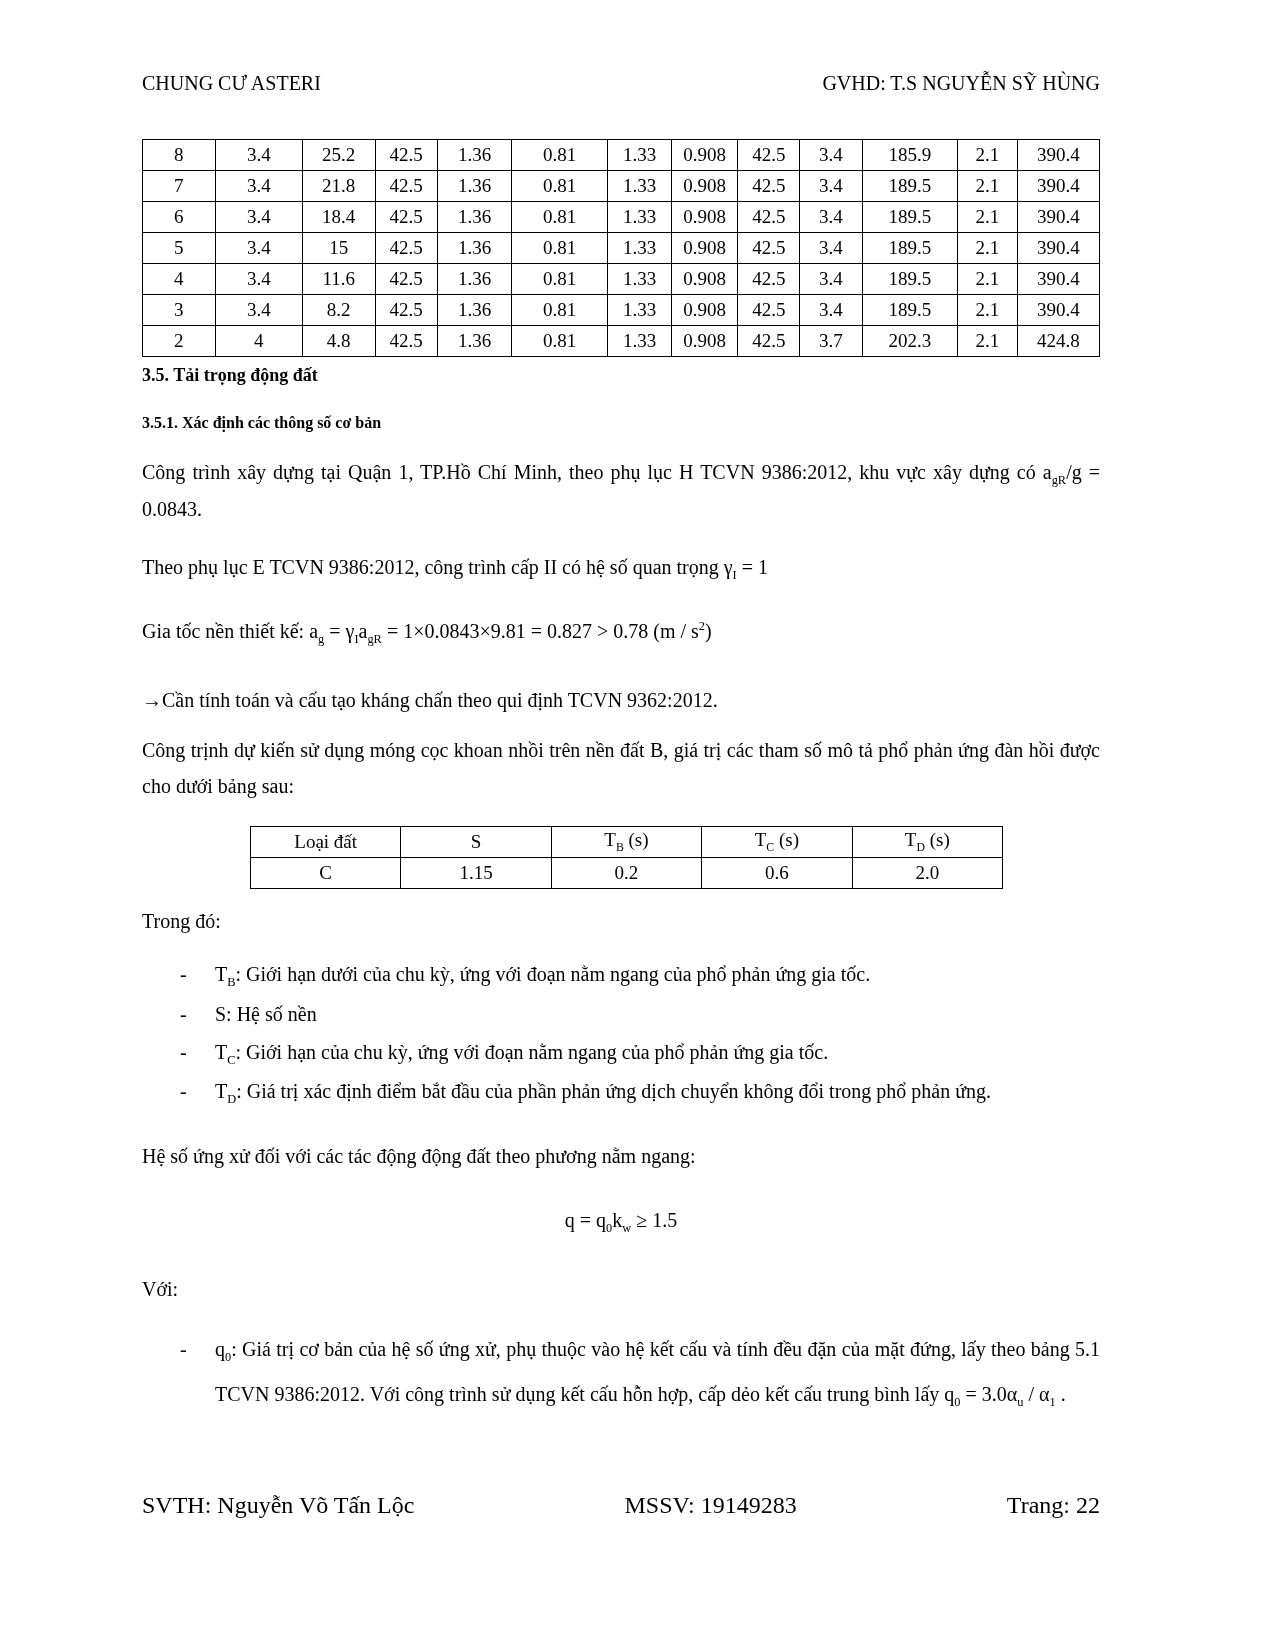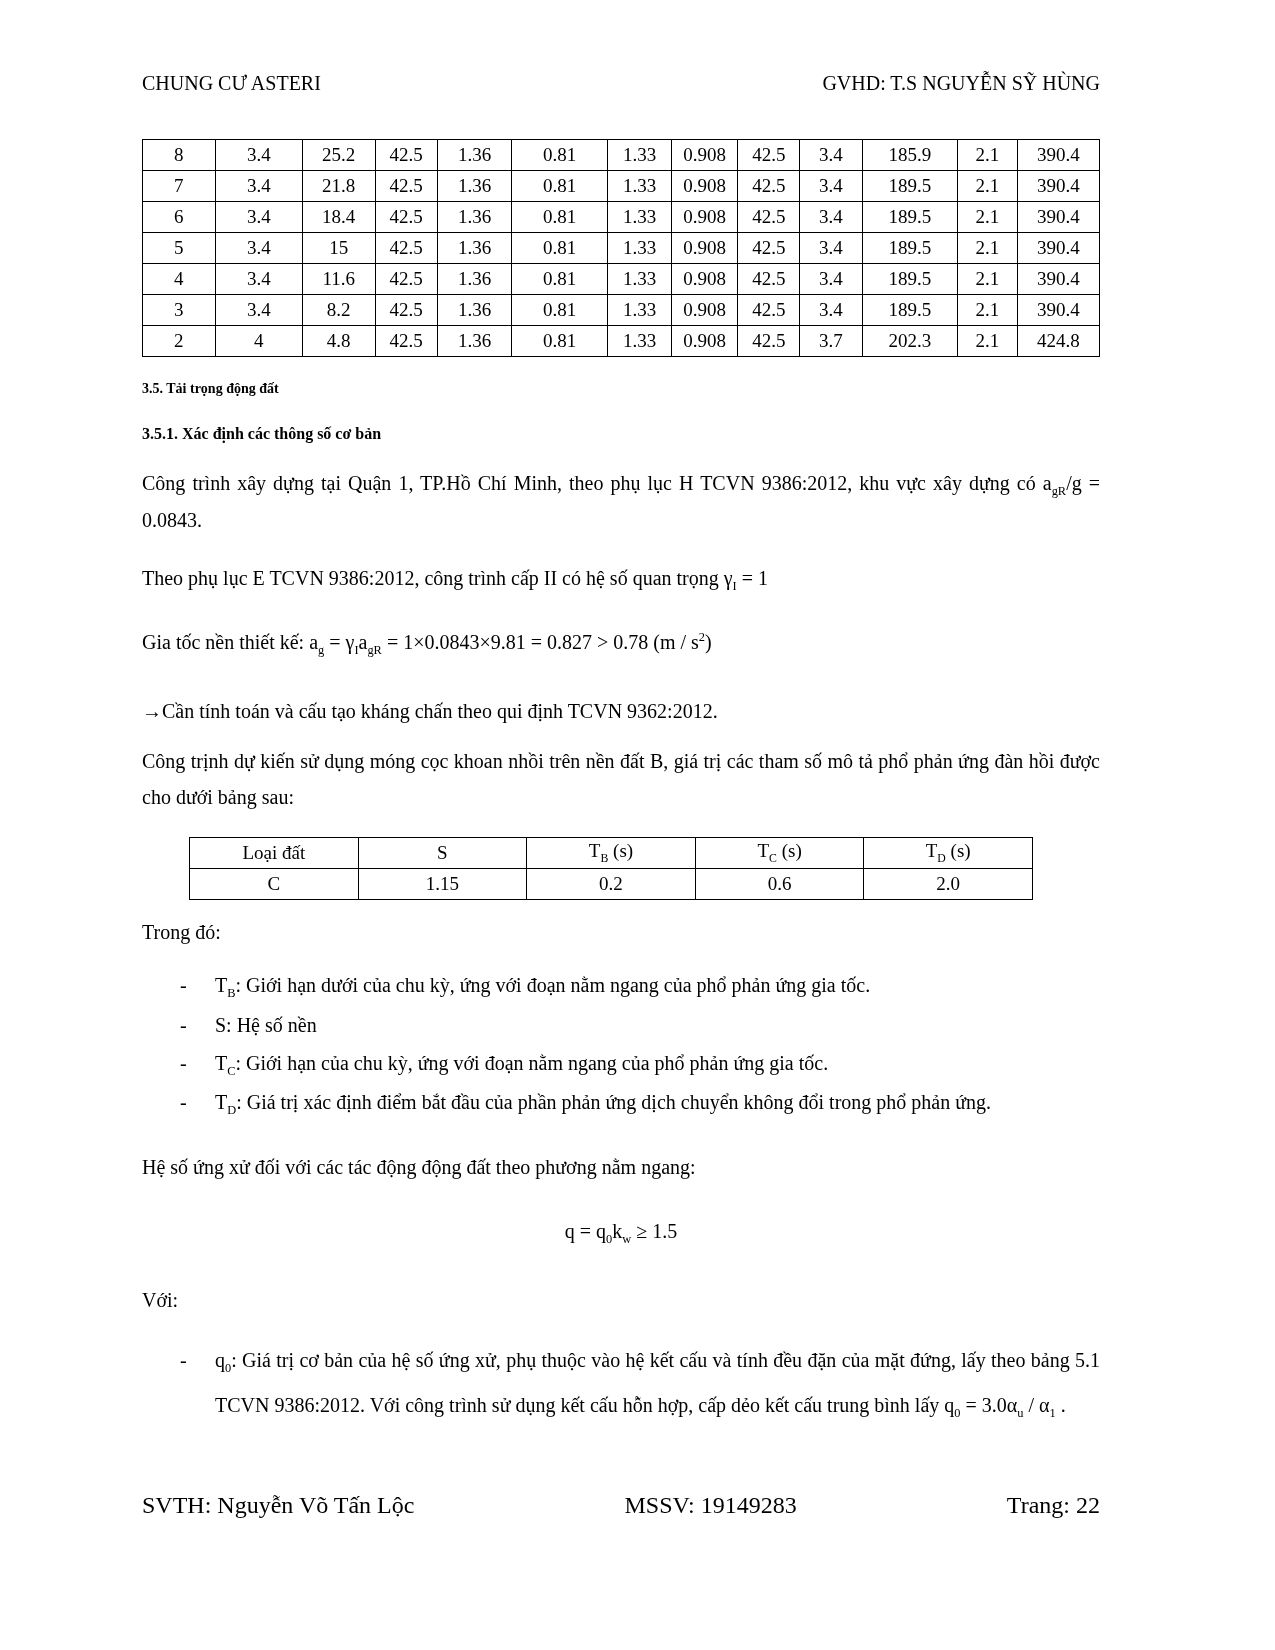--- a/index.html
+++ b/index.html
@@ -32,25 +32,25 @@
     border: 1px solid #000;
     text-align: center;
     font-size: 19px;
     font-weight: normal;
     padding: 1px 2px;
     height: 31px;
     overflow: hidden;
     white-space: nowrap;
   }
   .soil-table {
-    width: 844px;
-    margin: 22px 0 0 47px;
+    width: 753px;
+    margin: 22px 0 0 108px;
     table-layout: fixed;
   }
-  .h-sec { margin: 24px 0 0; font-size: 14px; font-weight: bold; }
+  .h-sec { margin: 8px 0 0; font-size: 18px; font-weight: bold; }
   .h-sub { margin: 28px 0 0; font-size: 16px; font-weight: bold; }
   .para { margin: 22px 0 0; line-height: 1.8; text-align: justify; }
   .m-md { margin-top: 26px; }
   .m-lg { margin-top: 32px; }
   .m-sm { margin-top: 14px; }
   .formula-center { margin: 28px 0 0; text-align: center; line-height: 1.8; }
   .dash-list { list-style: none; margin: 16px 0 0; padding: 0; }
   .dash-list li {
     position: relative;
     padding-left: 73px;

